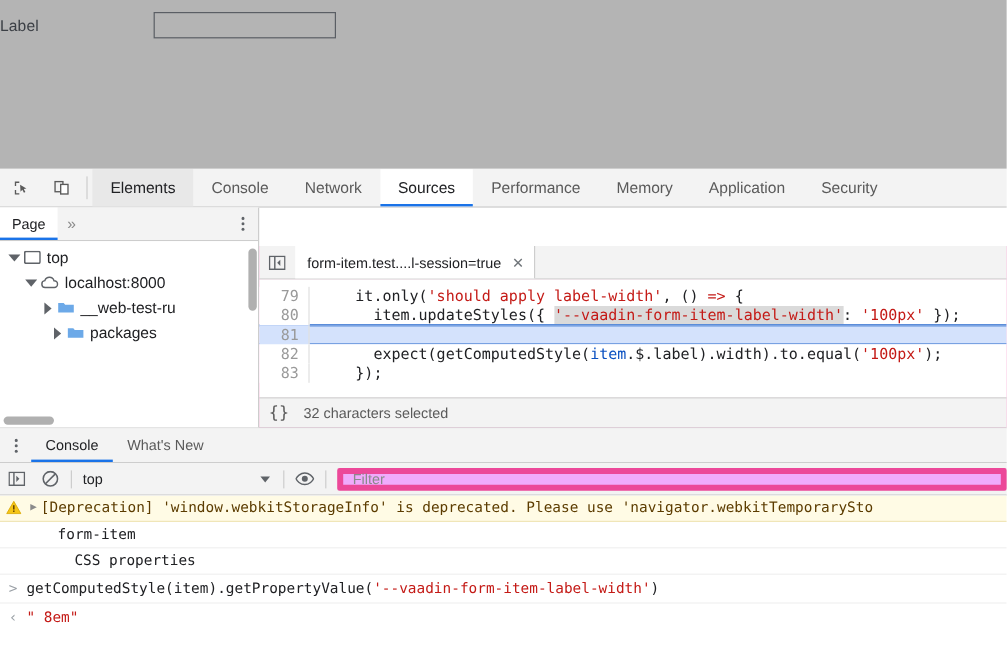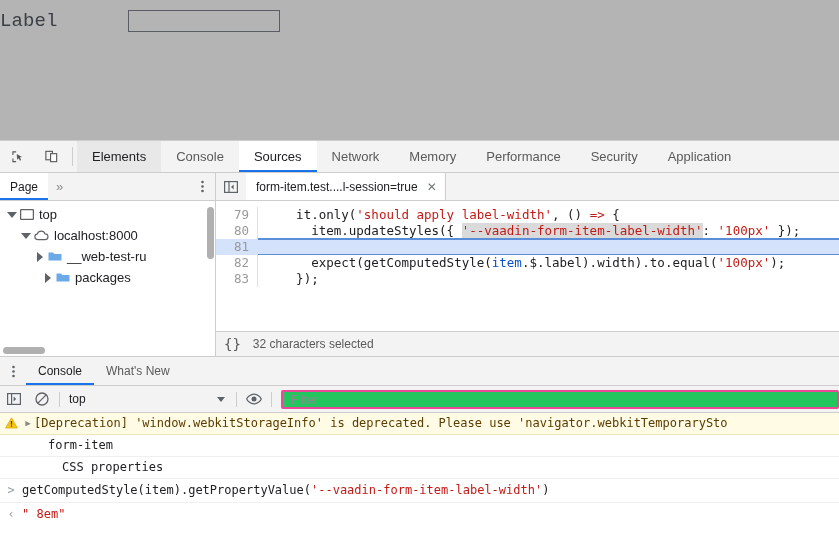--- a/index.html
+++ b/index.html
@@ -29,22 +29,22 @@
   .form-row {
     position: absolute;
     left: 0; top: 10px;
     display: flex;
     align-items: center;
     width: 100%;
   }
   .form-label {
     width: 128px;
     padding-left: 0px;
-    font-family: Liberation Mono, monospace;
-    font-size: 19px;
+    font-family: Liberation Sans, sans-serif;
+    font-size: 13px;
     color: #3b3f45;
     letter-spacing: 0.1px;
   }
   .form-input {
     width: 152px;
     height: 22px;
     background: #b4b4b4;
     border: 1px solid #5a5e64;
     box-sizing: border-box;
     outline: none;
@@ -230,20 +230,21 @@
 
   
   .editor-pane {
     flex: 1;
     display: flex;
     flex-direction: column;
     background: #f9a8d4;
     box-sizing: border-box;
     overflow: hidden;
     position: relative;
+    margin-top: 32px;
   }
   .editor-tabbar {
     height: 28px;
     background: #f3f3f3;
     border-bottom: 1px solid #cdcdcd;
     display: flex;
     align-items: center;
     box-sizing: border-box;
   }
   .panel-toggle {
@@ -404,26 +405,26 @@
     margin-right: 8px;
     border-left: 4px solid transparent;
     border-right: 4px solid transparent;
     border-top: 5px solid #5f6368;
   }
   .filter-box {
     flex: 1;
     height: 19px;
     margin-left: 6px;
     margin-right: 0px;
-    background: #22c55e;
-    border: 2px solid #ec4899;
+    background: #f0abfc;
+    border: 5px solid #ec4899;
     border-radius: 2px;
     box-sizing: border-box;
     display: flex;
-    align-items: flex-start;
+    align-items: center;
     padding-left: 6px;
     font-size: 12px;
     color: #8a8a8a;
     font-family: "Liberation Sans", sans-serif;
   }
   .filter-box input {
     border: 0; outline: 0; background: transparent;
     font-size: 12px; width: 100%;
     font-family: "Liberation Sans", sans-serif;
     color: #202124;
@@ -507,26 +508,26 @@
       </div>
       <div class="tb-icon">
         <svg width="15" height="15" viewBox="0 0 16 16">
           <rect x="2" y="2.5" width="7" height="9" fill="none" stroke="#5a5a5a" stroke-width="1.2"></rect>
           <rect x="7" y="5" width="6.5" height="8.5" fill="#fff" stroke="#5a5a5a" stroke-width="1.2"></rect>
         </svg>
       </div>
       <div class="tb-sep"></div>
       <div class="main-tab active-elements">Elements</div>
       <div class="main-tab">Console</div>
+      <div class="main-tab">Network</div>
       <div class="main-tab selected">Sources</div>
-      <div class="main-tab">Network</div>
+      <div class="main-tab">Performance</div>
       <div class="main-tab">Memory</div>
-      <div class="main-tab">Performance</div>
+      <div class="main-tab">Application</div>
       <div class="main-tab">Security</div>
-      <div class="main-tab">Application</div>
     </div>
 
     <div class="sources-area">
 
       <div class="nav-pane">
         <div class="nav-tabbar">
           <div class="nav-tab">Page</div>
           <div class="nav-more">»</div>
           <div class="nav-kebab">
             <svg width="3" height="13" viewBox="0 0 3 13">

